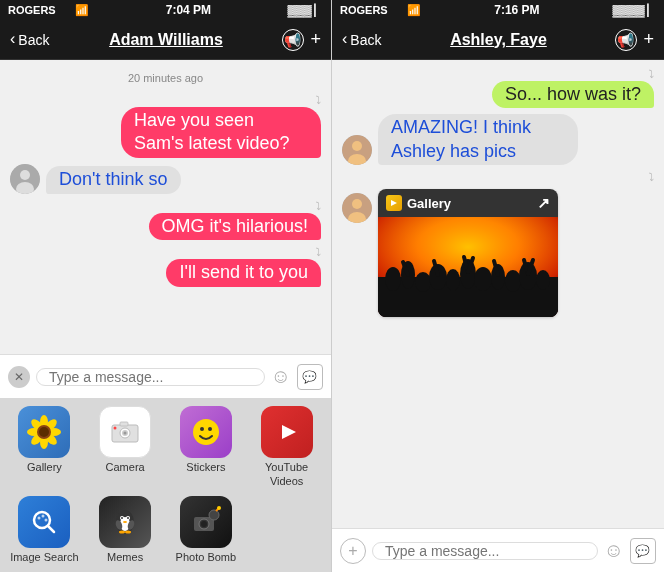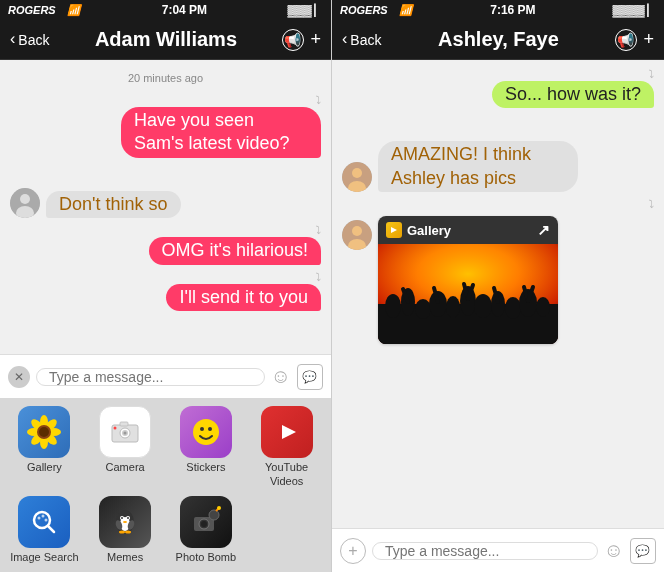--- a/index.html
+++ b/index.html
@@ -28,21 +28,21 @@
       background: #1a1a1a;
       color: #fff;
       font-size: 11px;
       font-weight: 600;
       display: flex;
       justify-content: space-between;
       align-items: center;
       padding: 3px 8px;
       height: 20px;
     }
-    .status-left { display: flex; align-items: flex-start; gap: 12px; font-style: italic; }
+    .status-left { display: flex; align-items: flex-start; gap: 20px; }
     .status-center { font-size: 12px; font-weight: 700; }
     .status-right { display: flex; align-items: center; gap: 3px; }
 
     
     .chat-header {
       background: #1a1a1a;
       color: #fff;
       display: flex;
       align-items: center;
       justify-content: space-between;
@@ -56,23 +56,24 @@
       color: #fff;
       font-size: 14px;
       gap: 3px;
       cursor: pointer;
     }
     .header-back .chevron {
       font-size: 16px;
       margin-top: -1px;
     }
     .header-title {
-      font-size: 20px;
+      font-size: 16px;
       font-weight: 700;
       color: #fff;
+      text-decoration: underline;
     }
     .header-icons {
       display: flex;
       align-items: center;
       gap: 6px;
       color: #fff;
       font-size: 16px;
     }
 
     
@@ -113,23 +114,22 @@
     .bubble {
       max-width: 200px;
       padding: 2px 13px;
       border-radius: 18px;
       font-size: 18px;
       line-height: 1.3;
       position: relative;
     }
     .bubble.incoming {
       background: #e0e0e0;
-      color: #a16207;
+      color: #1d4ed8;
       border-bottom-left-radius: 4px;
-      margin-top: 27px;
     }
     .bubble.outgoing {
       background: #ff3b68;
       color: #fff;
       border-bottom-right-radius: 4px;
     }
     .forwarded-row {
       display: flex;
       justify-content: flex-end;
       align-items: center;

